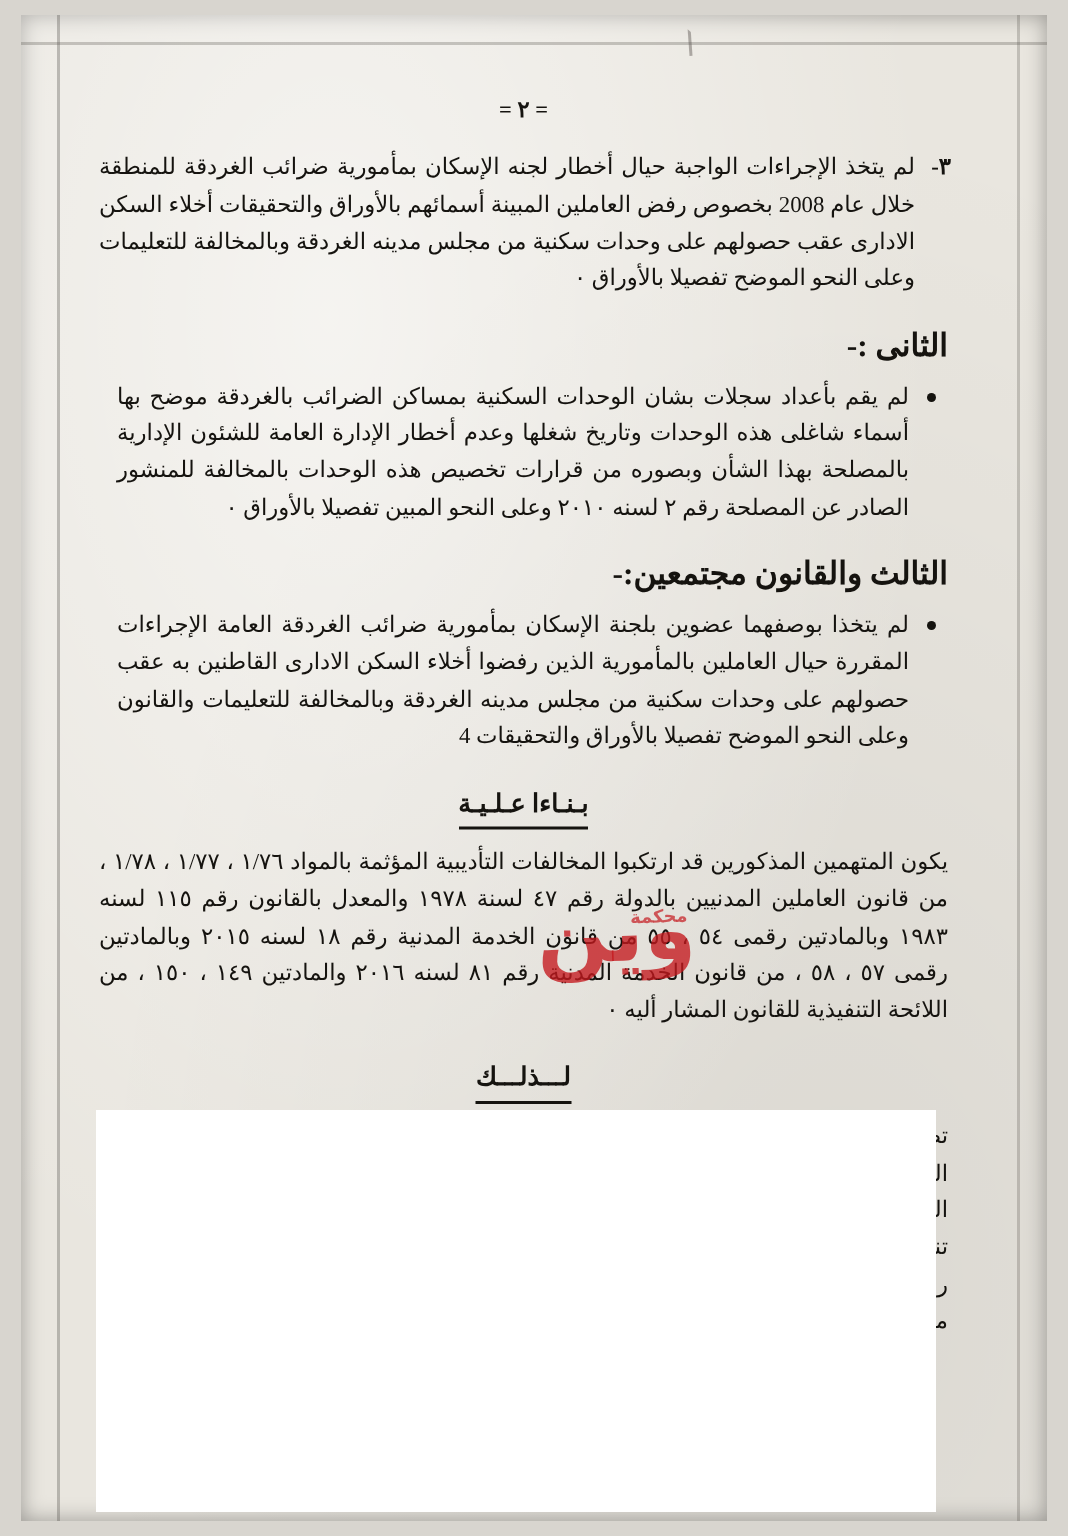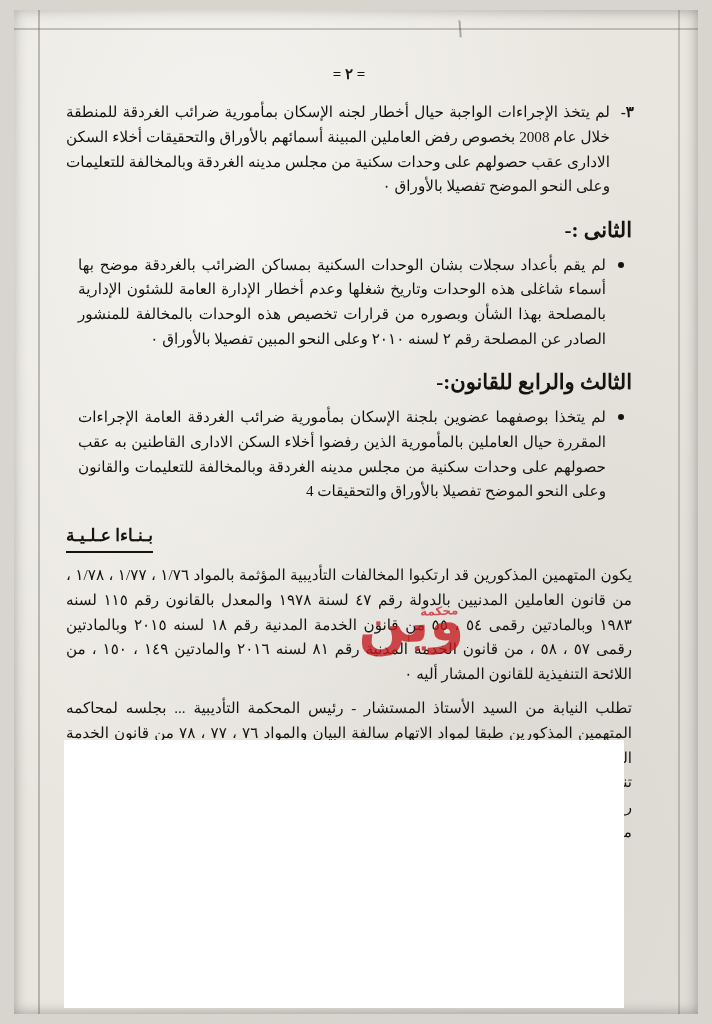--- a/index.html
+++ b/index.html
@@ -110,21 +110,21 @@
     position: absolute;
     right: 8px;
     top: 9px;
     width: 6px;
     height: 6px;
     background: #15130f;
     border-radius: 50%;
   }
 
   .center-head {
-    text-align: left;
+    text-align: center;
     font-weight: 700;
     font-size: 17px;
     letter-spacing: 2px;
     margin: 18px 0 10px 0;
     position: relative;
   }
   .center-head .underline {
     display: inline-block;
     border-bottom: 2px solid #15130f;
     padding-bottom: 2px;
@@ -195,31 +195,34 @@
         <span class="marker">٣-</span>
         <span>لم يتخذ الإجراءات الواجبة حيال أخطار لجنه الإسكان بمأمورية ضرائب الغردقة للمنطقة خلال عام 2008 بخصوص رفض العاملين المبينة أسمائهم بالأوراق والتحقيقات أخلاء السكن الادارى عقب حصولهم على وحدات سكنية من مجلس مدينه الغردقة وبالمخالفة للتعليمات وعلى النحو الموضح تفصيلا بالأوراق ٠</span>
       </div>
 
       <div class="section-head">الثانى :-</div>
       <div class="bullet-block">
         <span class="bullet-dot"></span>
         <span>لم يقم بأعداد سجلات بشان الوحدات السكنية بمساكن الضرائب بالغردقة موضح بها أسماء شاغلى هذه الوحدات وتاريخ شغلها وعدم أخطار الإدارة العامة للشئون الإدارية بالمصلحة بهذا الشأن وبصوره من قرارات تخصيص هذه الوحدات بالمخالفة للمنشور الصادر عن المصلحة رقم ٢ لسنه ٢٠١٠ وعلى النحو المبين تفصيلا بالأوراق ٠</span>
       </div>
 
-      <div class="section-head">الثالث والرابع للقانون:-</div>
+      <div class="section-head">الثالث والقانون مجتمعين:-</div>
       <div class="bullet-block">
         <span class="bullet-dot"></span>
         <span>لم يتخذا بوصفهما عضوين بلجنة الإسكان بمأمورية ضرائب الغردقة العامة الإجراءات المقررة حيال العاملين بالمأمورية الذين رفضوا أخلاء السكن الادارى القاطنين به عقب حصولهم على وحدات سكنية من مجلس مدينه الغردقة وبالمخالفة للتعليمات والقانون وعلى النحو الموضح تفصيلا بالأوراق والتحقيقات 4</span>
       </div>
 
       <div class="center-head">
         <span class="underline spaced">بـنـاءا عـلـيـة</span>
       </div>
       <div class="para">يكون المتهمين المذكورين قد ارتكبوا المخالفات التأديبية المؤثمة بالمواد ١/٧٦ ، ١/٧٧ ، ١/٧٨ ، من قانون العاملين المدنيين بالدولة رقم ٤٧ لسنة ١٩٧٨ والمعدل بالقانون رقم ١١٥ لسنه ١٩٨٣ وبالمادتين رقمى ٥٤ ، ٥٥ من قانون الخدمة المدنية رقم ١٨ لسنه ٢٠١٥ وبالمادتين رقمى ٥٧ ، ٥٨ ، من قانون الخدمة المدنية رقم ٨١ لسنه ٢٠١٦ والمادتين ١٤٩ ، ١٥٠ ، من اللائحة التنفيذية للقانون المشار أليه ٠</div>
 
+      <div class="center-head">
+        <span class="underline spaced">لـــذلـــك</span>
+      </div>
       <div class="para">تطلب النيابة من السيد الأستاذ المستشار - رئيس المحكمة التأديبية ... بجلسه لمحاكمه المتهمين المذكورين طبقا لمواد الاتهام سالفة البيان والمواد ٧٦ ، ٧٧ ، ٧٨ من قانون الخدمة المدنية رقم ٨١ لسنه ٢٠١٦ والمادتين ١٢ ، ١٤ من القانون رقم ١١٧ لسنه ١٩٥٨ بشان أعادة تنظيم النيابة الإدارية والمحاكمات التأديبية والمعدل بالقانون رقم ١٧١ لسنه ١٩٨١ والقانون رقم ١٢ لسنه ١٩٨٩ وبالمادتين ١٥ أولا ، ١/١٩ ، ٢٠ ، ٢١ من القانون رقم ٤٧ لسنه ١٩٧٢ بشان مجلس الدولة المعدل بالقانون رقم ١٣٦ لسنه ١٩٨٤ م</div>
 
     </div>
 
     <div class="watermark">
       <div class="wm-text">وين</div>
       <div class="wm-sub">محكمة</div>
     </div>
 
     <div class="redaction"></div>

